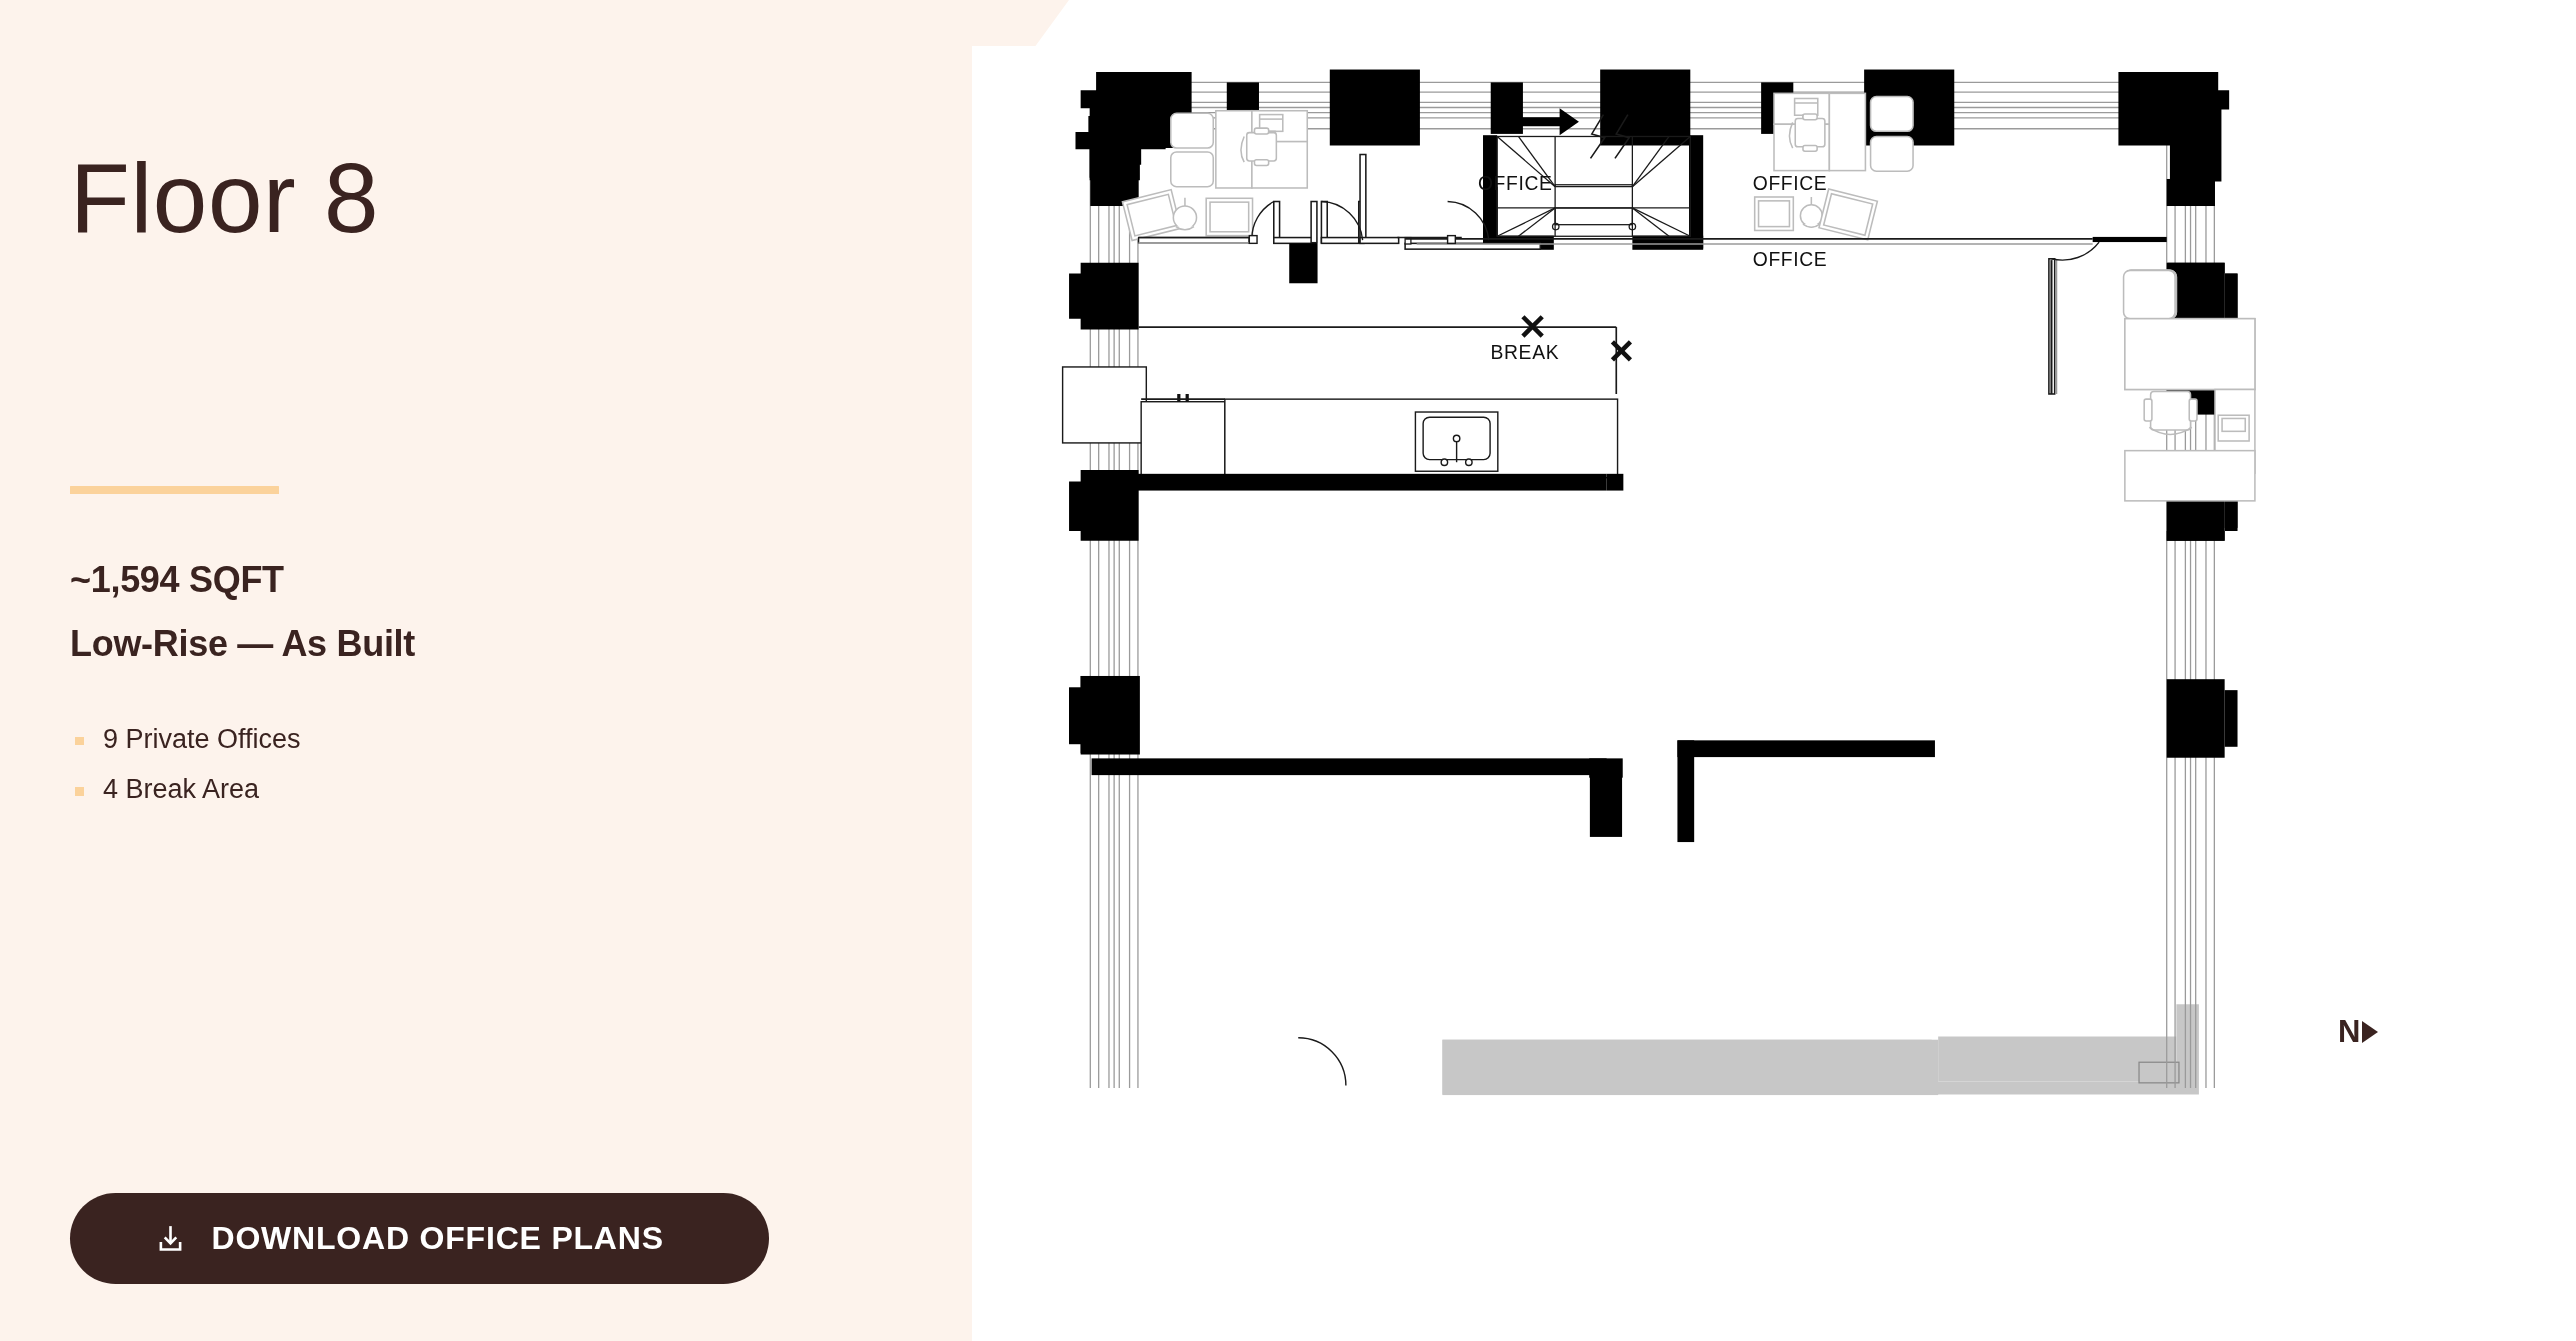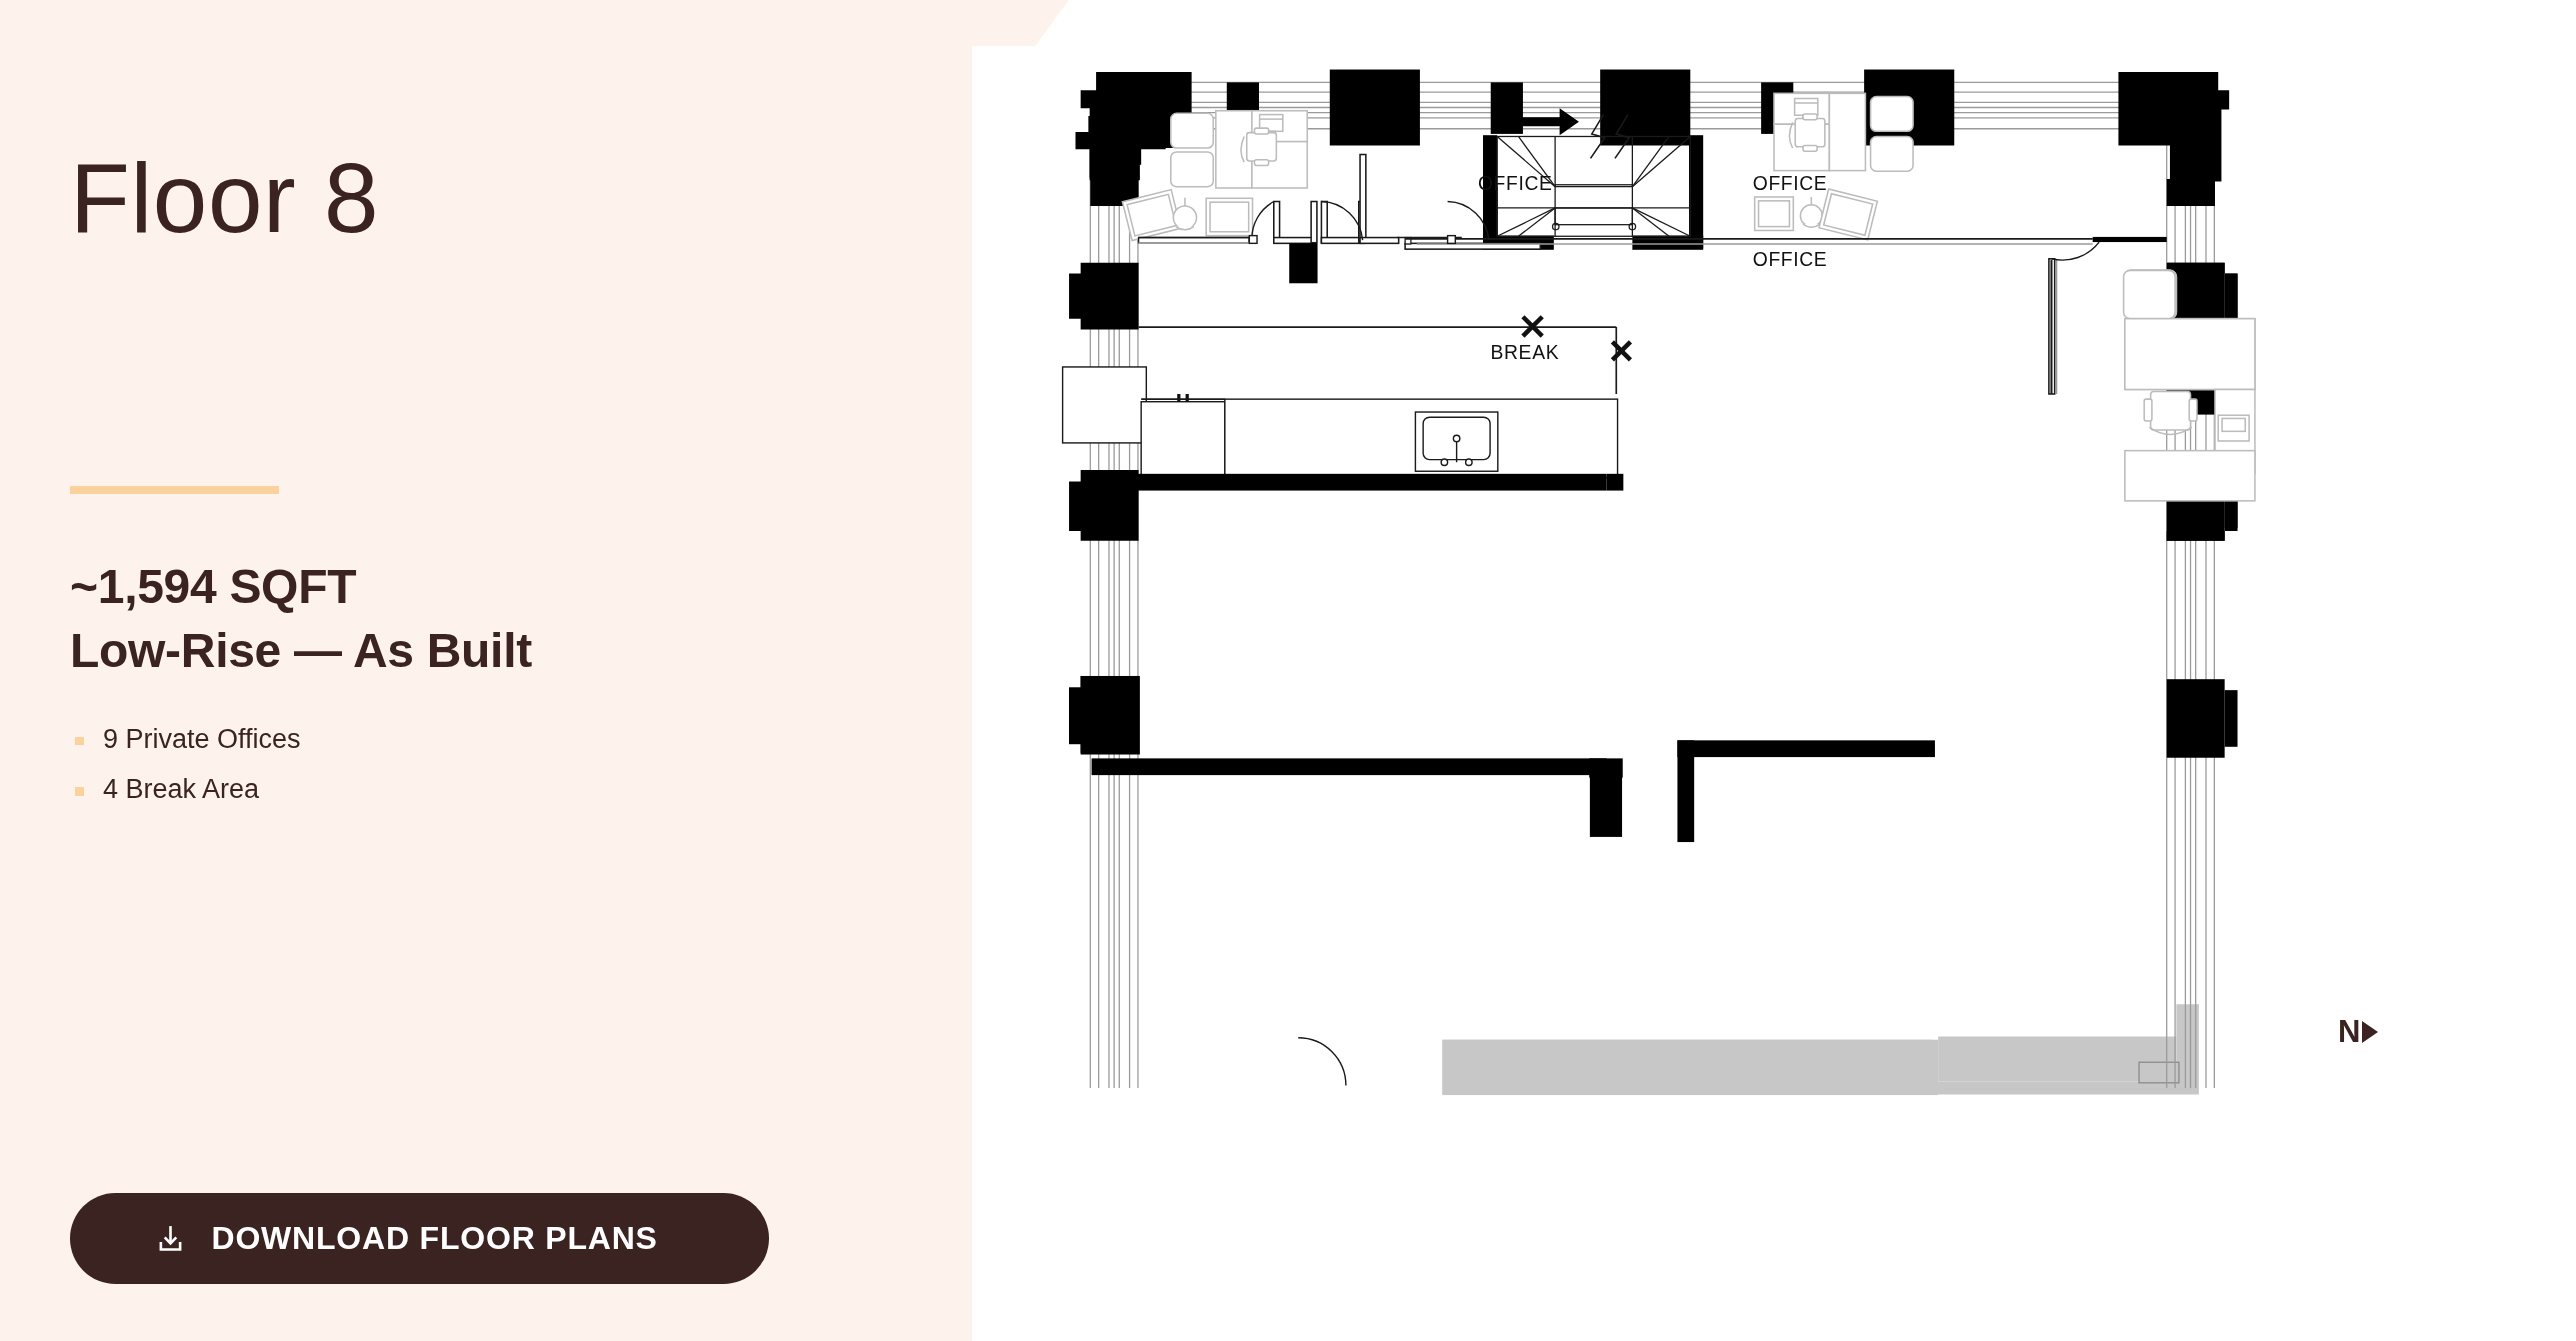--- a/index.html
+++ b/index.html
@@ -62,21 +62,21 @@
   .rule {
     position: absolute;
     left: 0; top: 486px;
     width: 209px; height: 8.4px;
     background: #FBD29B;
     border-radius: 0.6px;
   }
   .stat {
     position: absolute;
     left: 0;
-    font-size: 48px;
+    font-size: 36px;
     font-weight: 800;
     letter-spacing: -0.3px;
     color: #3A2320;
     white-space: nowrap;
   }
   .stat-1 { top: 559px; }
   .stat-2 { top: 623px; }
 
   .feature-list {
     position: absolute;
@@ -185,21 +185,21 @@
         <span>4 Break Area</span>
       </li>
     </ul>
 
     <button id="dl-btn">
       <svg class="dl-icon" viewBox="0 0 24 24" fill="none">
         <path d="M12 3 L12 15" stroke="#fff" stroke-width="1.9" stroke-linecap="butt"></path>
         <path d="M7.8 11.2 L12 15.6 L16.2 11.2" stroke="#fff" stroke-width="1.9" fill="none" stroke-linecap="butt" stroke-linejoin="miter"></path>
         <path d="M5 14.5 L5 20 L19 20 L19 14.5" stroke="#fff" stroke-width="1.9" fill="none" stroke-linecap="butt" stroke-linejoin="miter"></path>
       </svg>
-      <span class="dl-label">DOWNLOAD FLOOR PLANS</span>
+      <span class="dl-label">DOWNLOAD OFFICE PLANS</span>
     </button>
   </div>
 
   <div id="plan-wrap">
     <svg id="plan-svg" width="1604" height="1341" viewBox="0 0 2490 2083" xmlns="http://www.w3.org/2000/svg">
 
       <g transform="translate(0,0)">
 
         <g>
           <path d="M 730 1615 L 1490 1615 L 1490 1680 L 1870 1680 L 1870 1560 L 1905 1560

